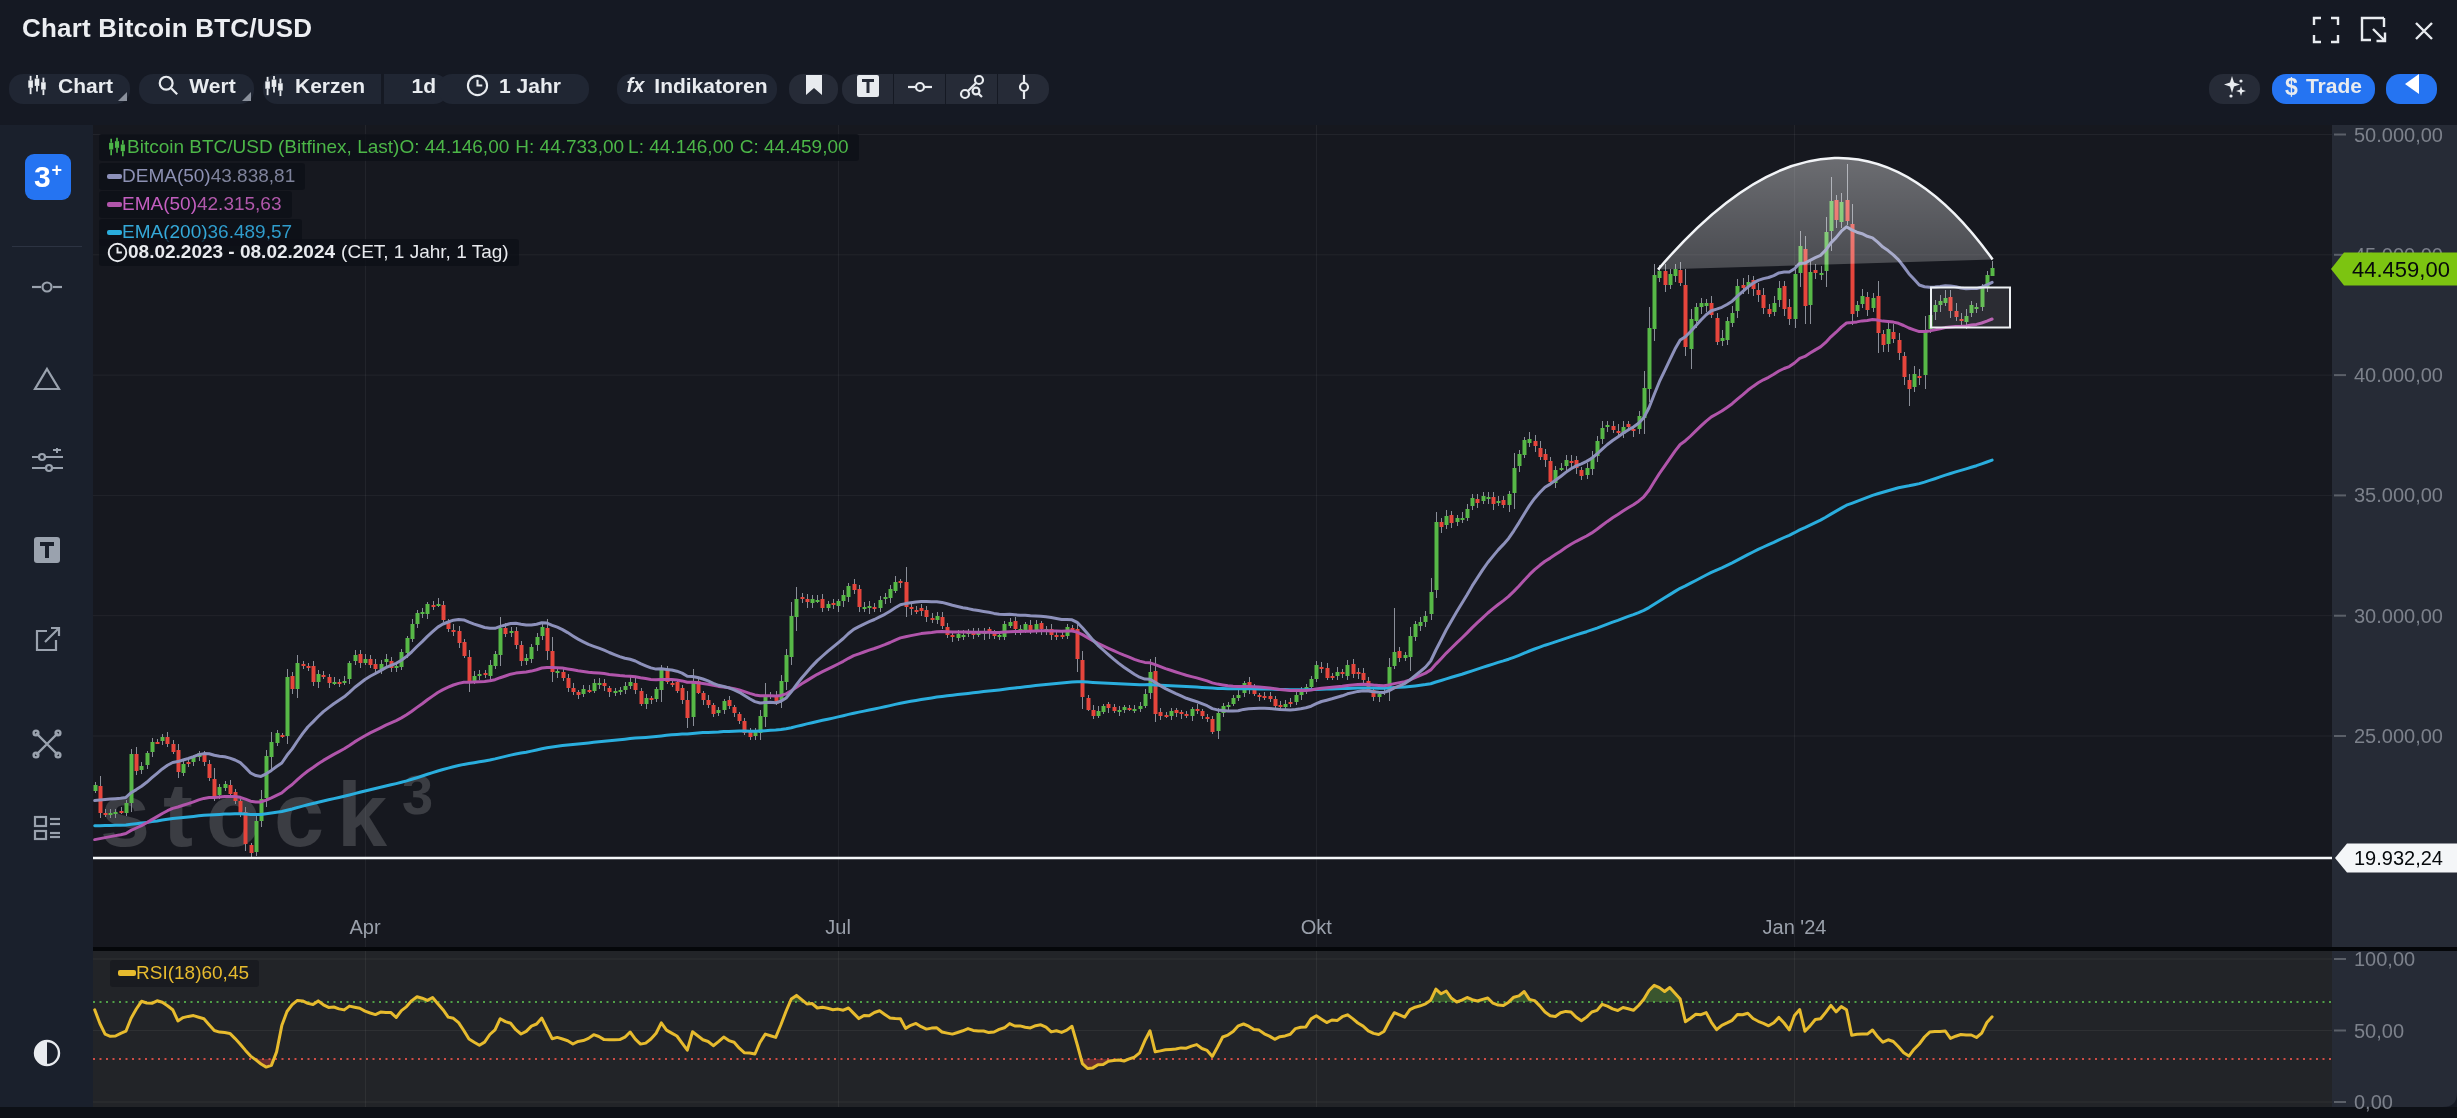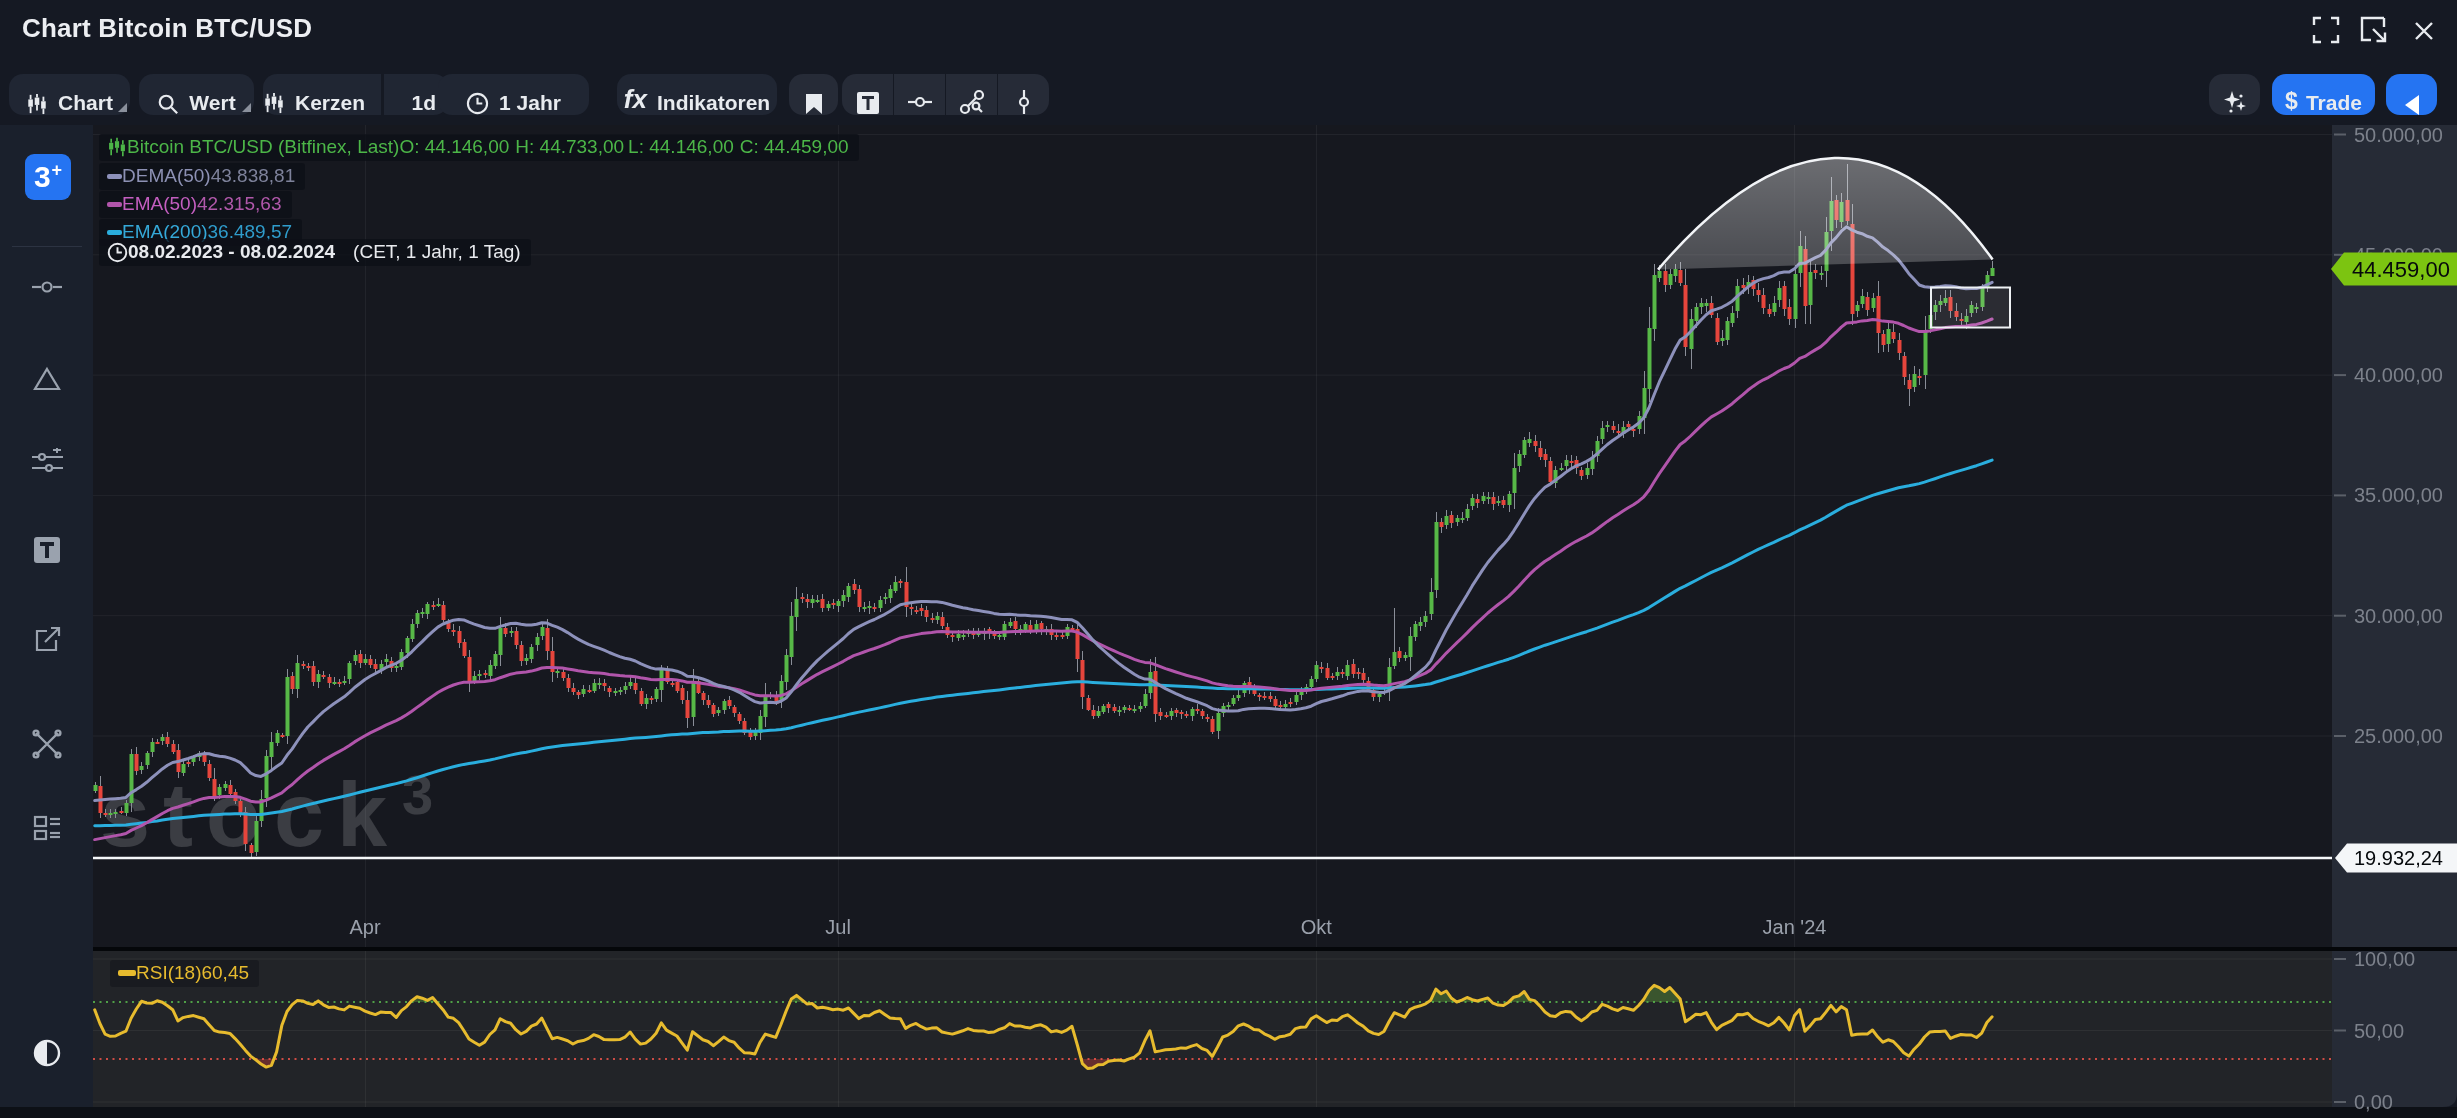--- a/index.html
+++ b/index.html
@@ -1,17 +1,17 @@
 <!DOCTYPE html>
 <html><head><meta charset="utf-8"><style>
 *{margin:0;padding:0;box-sizing:border-box}
 html,body{width:2457px;height:1118px;overflow:hidden;background:#151923;font-family:"Liberation Sans",sans-serif}
 .abs{position:absolute}
 .title{left:22px;top:13px;font-size:26px;font-weight:bold;color:#eceef2;letter-spacing:.2px}
-.btn{position:absolute;top:74px;height:41px;background:#202633;border-radius:14px;display:flex;align-items:flex-end;justify-content:center;color:#e8ebef;font-size:21px;font-weight:bold;gap:10px}
+.btn{position:absolute;top:74px;height:30px;background:#202633;border-radius:14px;display:flex;align-items:flex-start;justify-content:center;color:#e8ebef;font-size:21px;font-weight:bold;gap:10px}
 .btn svg{flex:0 0 auto}
 .corner{position:absolute;right:3px;bottom:3px;width:0;height:0;border-left:9px solid transparent;border-bottom:9px solid #8a909c}
 .iconbtn{background:#262b37}
 .legend-row{position:absolute;display:flex;align-items:center;gap:0;background:rgba(13,16,23,0.78);border-radius:3px;padding:2px 10px 3px 8px;font-size:19px;white-space:nowrap}
 .sw{display:inline-block;width:15px;height:5px;border-radius:2px}
 </style></head><body>
 <svg width="2457" height="1118" viewBox="0 0 2457 1118" style="position:absolute;left:0;top:0">
     <rect x="0" y="0" width="2457" height="1118" fill="#151923"></rect>
     <rect x="0" y="125" width="93" height="993" fill="#1a202c"></rect>
     <rect x="93" y="125" width="2239" height="822" fill="#16181f"></rect>
@@ -518,21 +518,21 @@
     <span style="width:55px;text-align:center">1d</span>
   </div>
 <div class="btn" style="left:438px;width:151px">
     <svg width="23" height="23" viewBox="0 0 24 24" fill="none" stroke="#e8ebef" stroke-width="2.2">
       <circle cx="12" cy="12" r="10"></circle>
       <path d="M12 6 V12 H17"></path>
     </svg>
     <span>1 Jahr</span>
   </div>
 <div class="btn" style="left:617px;width:160px">
-    <span style="font-style:italic;font-size:26px;font-weight:bold">fx</span>
+    <span style="font-style:italic;font-size:20px;font-weight:bold">fx</span>
     <span>Indikatoren</span>
   </div>
 <div class="btn iconbtn" style="left:789px;width:49px">
     <svg width="18" height="22" viewBox="0 0 18 22" fill="#e8ebef">
       <path d="M1 1 H17 V21 L9 14 L1 21 Z"></path>
     </svg>
   </div>
 <div class="btn iconbtn" style="left:842px;width:207px;gap:0;justify-content:space-between">
     <span style="flex:1;display:flex;justify-content:center">
       <svg width="24" height="24" viewBox="0 0 24 24">
@@ -660,18 +660,18 @@
     <span class="sw" style="background:#2aaede"></span>
     <span>EMA(200)</span>
     <span style="color:#2f9ccb">36.489,57</span>
   </div>
 <div class="legend-row" style="left:99px;top:239px;color:#e8eaee">
     <svg width="21" height="21" viewBox="0 0 24 24" fill="none" stroke="#e8eaee" stroke-width="2.2">
       <circle cx="12" cy="12" r="10"></circle>
       <path d="M12 6 V12 H17"></path>
     </svg>
     <span style="font-weight:bold">08.02.2023 - 08.02.2024</span>
-    <span style="margin-left:18px">(CET, 1 Jahr, 1 Tag)</span>
+    <span style="margin-left:6px">(CET, 1 Jahr, 1 Tag)</span>
   </div>
 <div class="legend-row" style="left:110px;top:960px;color:#e7bb2e;background:rgba(20,22,26,0.6)">
     <span class="sw" style="background:#e7bb2e;width:18px;height:6px"></span>
     <span>RSI(18)</span>
     <span>60,45</span>
   </div>
 </body></html>

